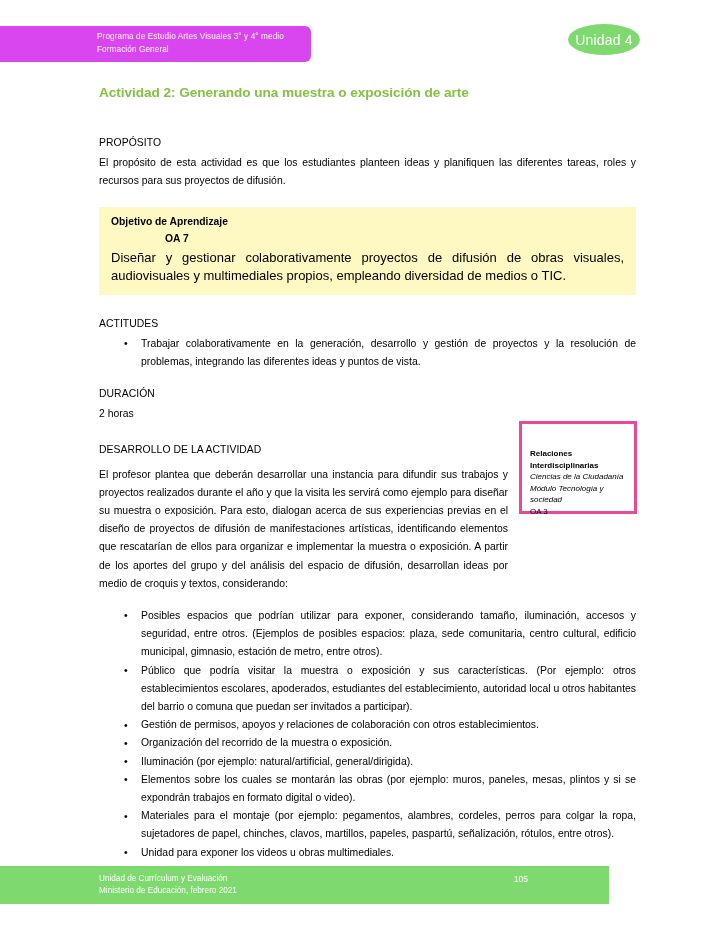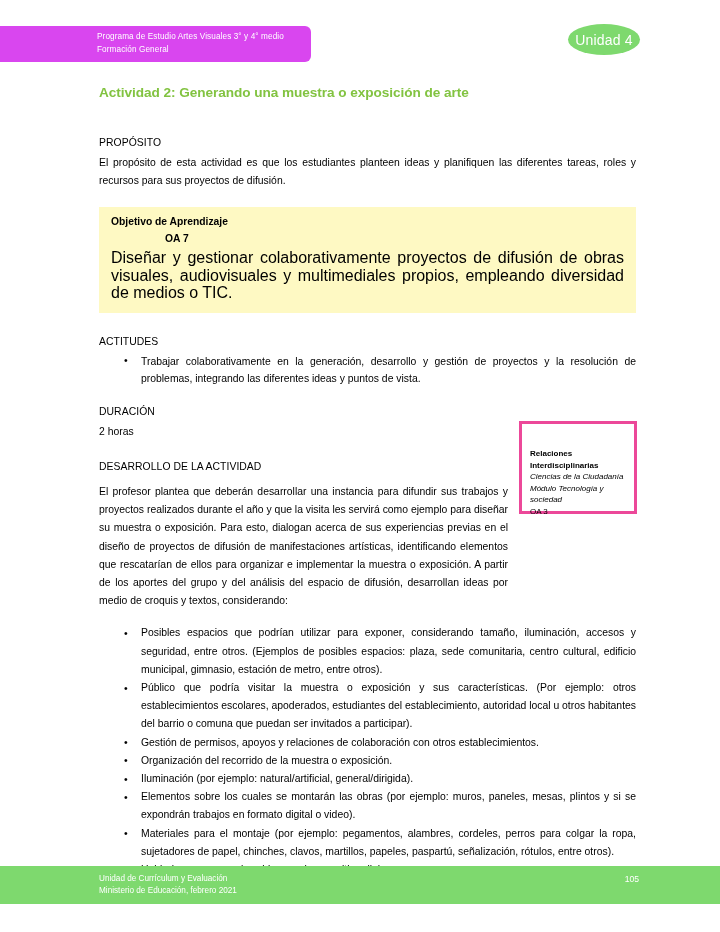--- a/index.html
+++ b/index.html
@@ -108,21 +108,21 @@
     line-height: 16px;
     margin: 0;
   }
   .oa-code {
     font-size: 10.3px;
     font-weight: bold;
     line-height: 17px;
     margin: 0 0 0 54px;
   }
   .oa-text {
-    font-size: 16px;
+    font-size: 13px;
     line-height: 17.5px;
     margin: 2px 0 0 0;
     text-align: justify;
   }
 
   
   .sec-actitudes { margin-top: 22px; }
   ul.bullets {
     margin: 0;
     padding: 0;
@@ -206,21 +206,21 @@
     top: -0.5px;
     font-size: 10.5px;
     line-height: 18.2px;
   }
 
   
   .footer-band {
     position: absolute;
     left: 0;
     top: 866px;
-    width: 720px;
+    width: 609px;
     height: 38px;
     background: #7ED96E;
   }
   .footer-left {
     position: absolute;
     left: 99px;
     top: 7px;
   }
   .footer-left div {
     color: #ffffff;

